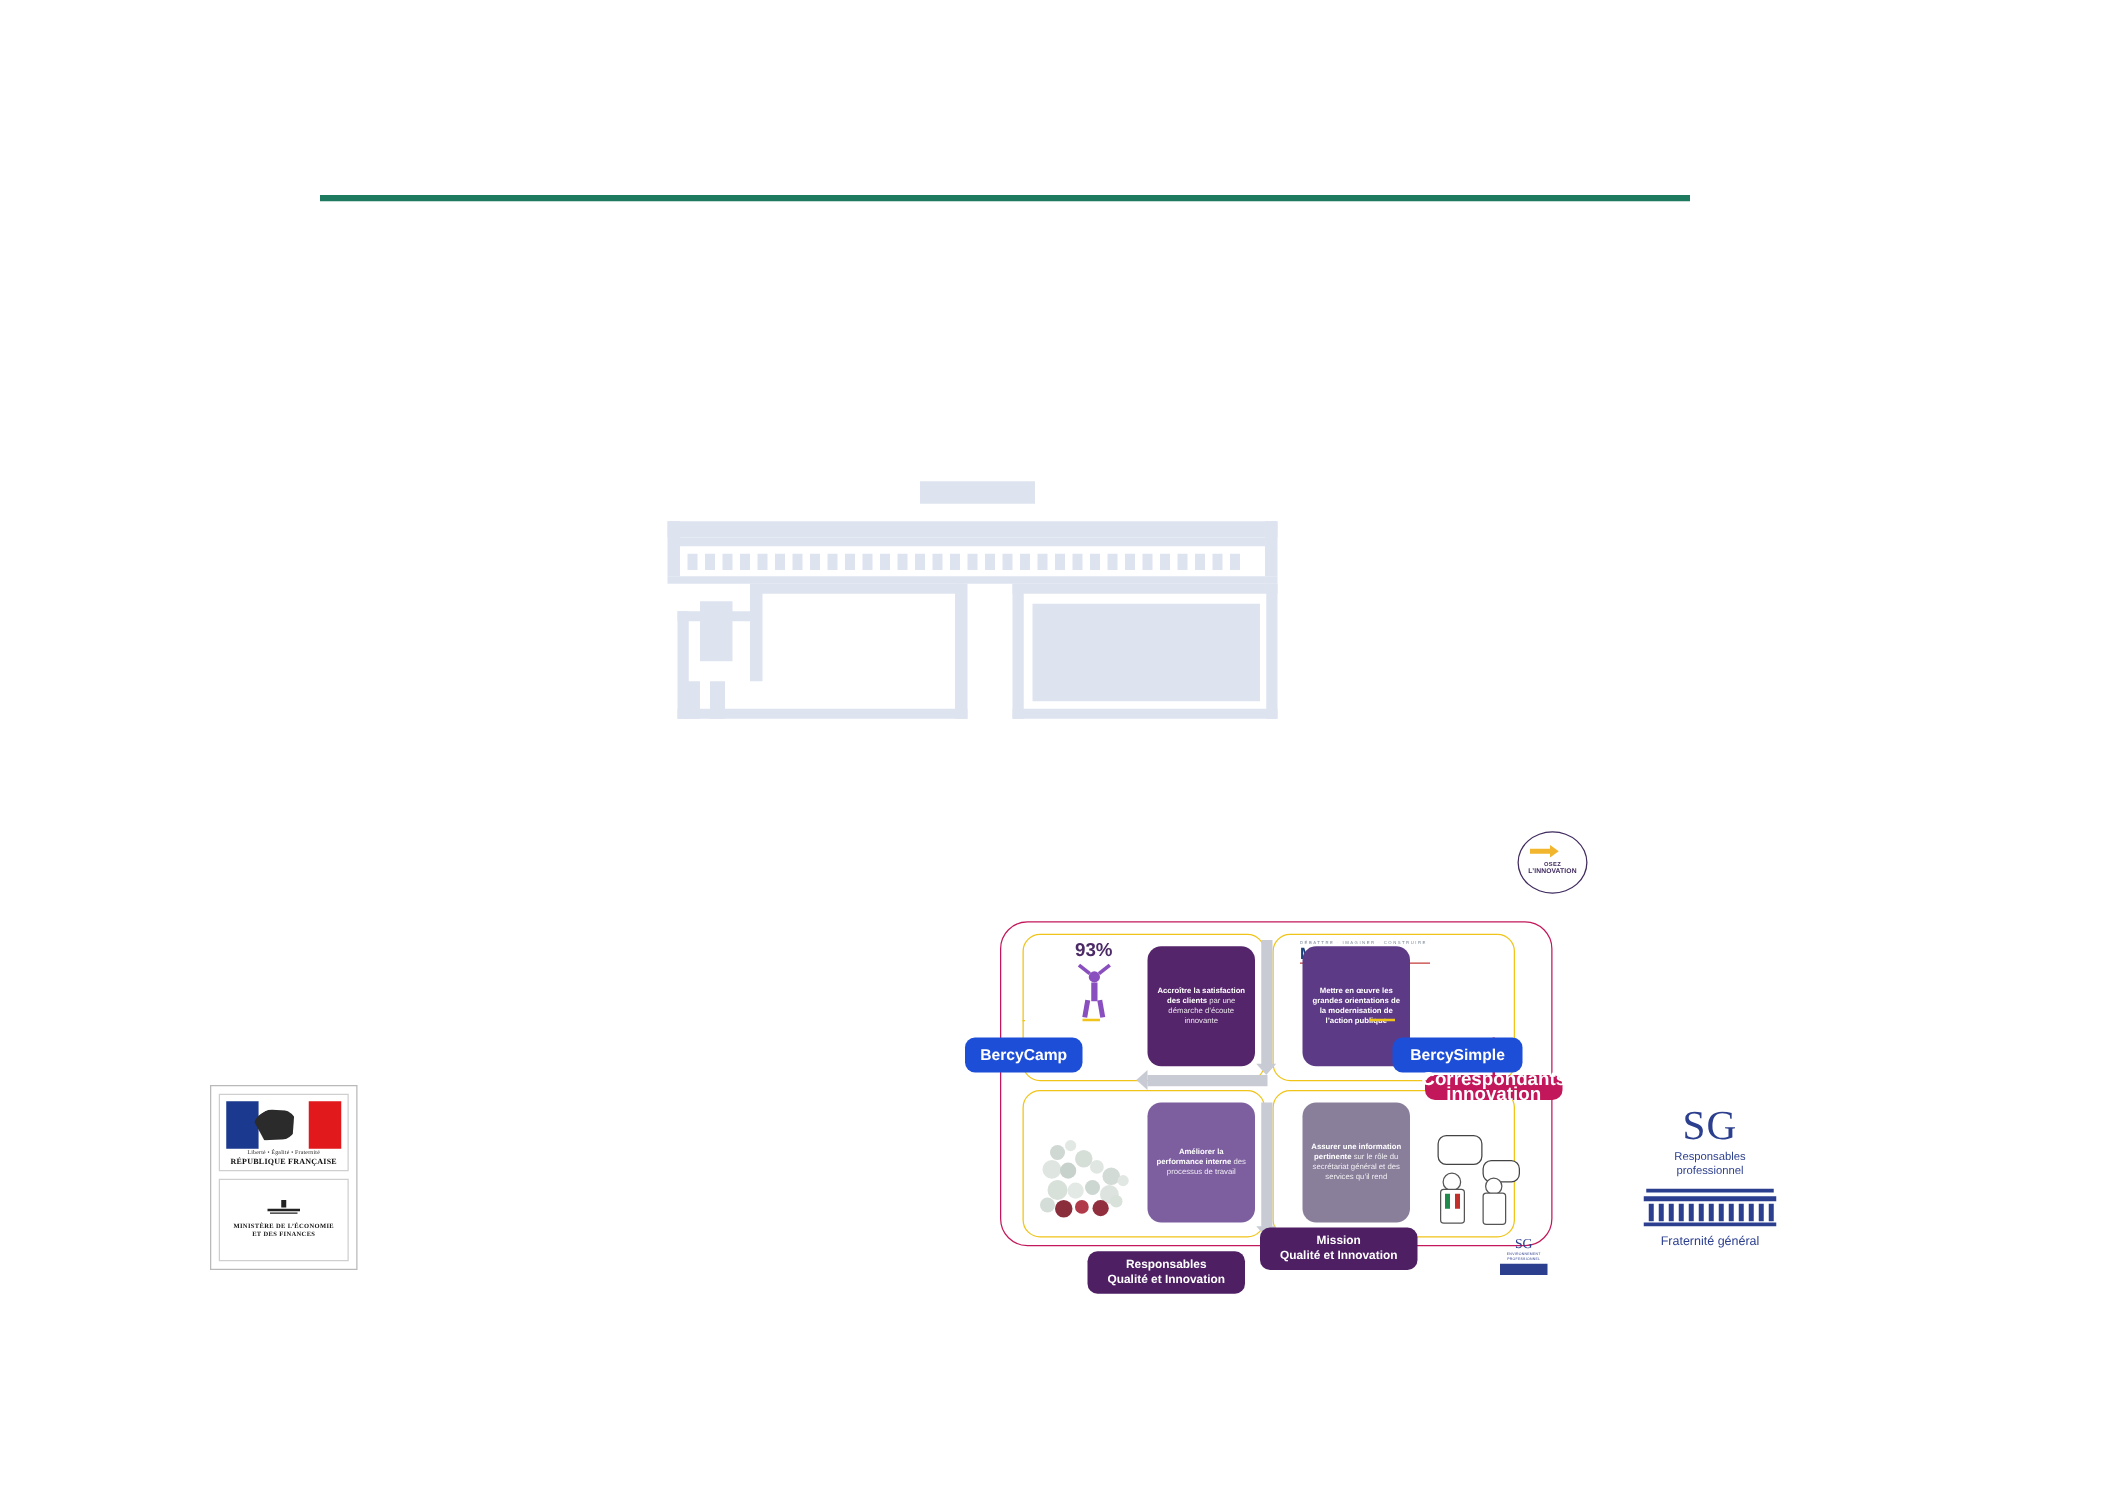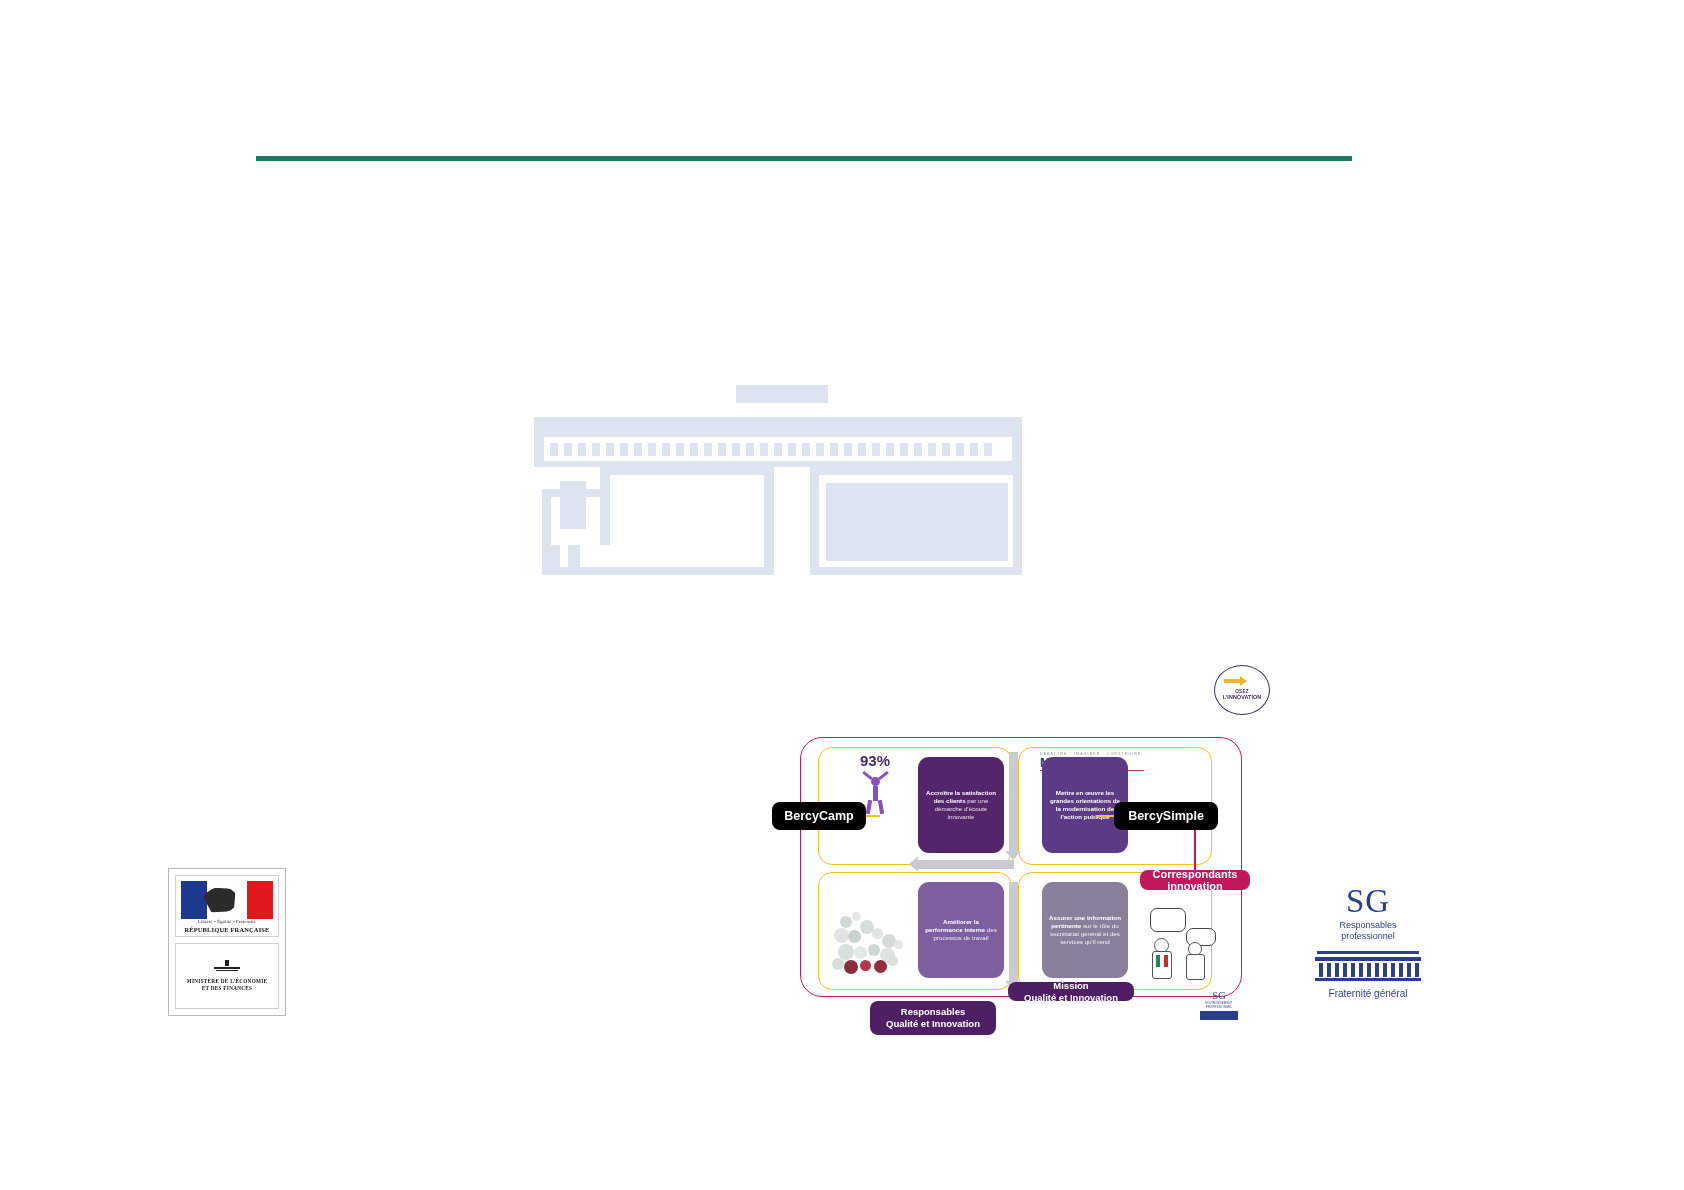--- a/index.html
+++ b/index.html
@@ -100,28 +100,28 @@
   .arrow-down:after{content:"";position:absolute;left:-4px;bottom:-8px;
     border-top:9px solid #c9cbd4;border-left:8.5px solid transparent;border-right:8.5px solid transparent;}
   .arrow-left:after{content:"";position:absolute;left:-9px;top:-4px;
     border-right:9px solid #c9cbd4;border-top:8.5px solid transparent;border-bottom:8.5px solid transparent;}
 
   
   .pill{
     position:absolute;border-radius:8px;color:#fff;font-weight:bold;
     display:flex;align-items:center;justify-content:center;text-align:center;
   }
-  .pill-yellow{background:#000000;}
+  .pill-yellow{background:#1d4ed8;margin-top:28px;}
   .pill-crimson{background:#c2185b;}
   .pill-purple{background:#4e1f63;}
   .p-bercycamp{left:20px;top:142px;width:94px;height:28px;font-size:12.5px;}
   .p-bercysimple{left:362px;top:142px;width:104px;height:28px;font-size:12.5px;}
-  .p-corresp{left:388px;top:210px;width:110px;height:20px;font-size:11px;line-height:12px;}
+  .p-corresp{left:388px;top:200px;width:110px;height:20px;font-size:15px;line-height:12px;}
   .p-resp{left:118px;top:322px;width:126px;height:34px;font-size:9.5px;line-height:12px;margin-top:19px;}
-  .p-mission{left:256px;top:322px;width:126px;height:19px;font-size:9.5px;line-height:12px;}
+  .p-mission{left:256px;top:322px;width:126px;height:34px;font-size:9.5px;line-height:12px;}
 
   
   .conn{position:absolute;background:#f0c419;}
   .conn-c{position:absolute;background:#c2185b;}
 
   
   .sg-small{position:absolute;left:444px;top:330px;width:46px;height:30px;text-align:center;}
   .sg-small .sgt{font-size:11px;color:#2c3f8f;font-family:"Liberation Serif",serif;line-height:11px;}
   .sg-small .sgs{font-size:2.8px;color:#2c3f8f;letter-spacing:.2px;}
   .sg-small .sgbar{width:38px;height:9px;background:#2c3f8f;margin:2px auto 0;}

